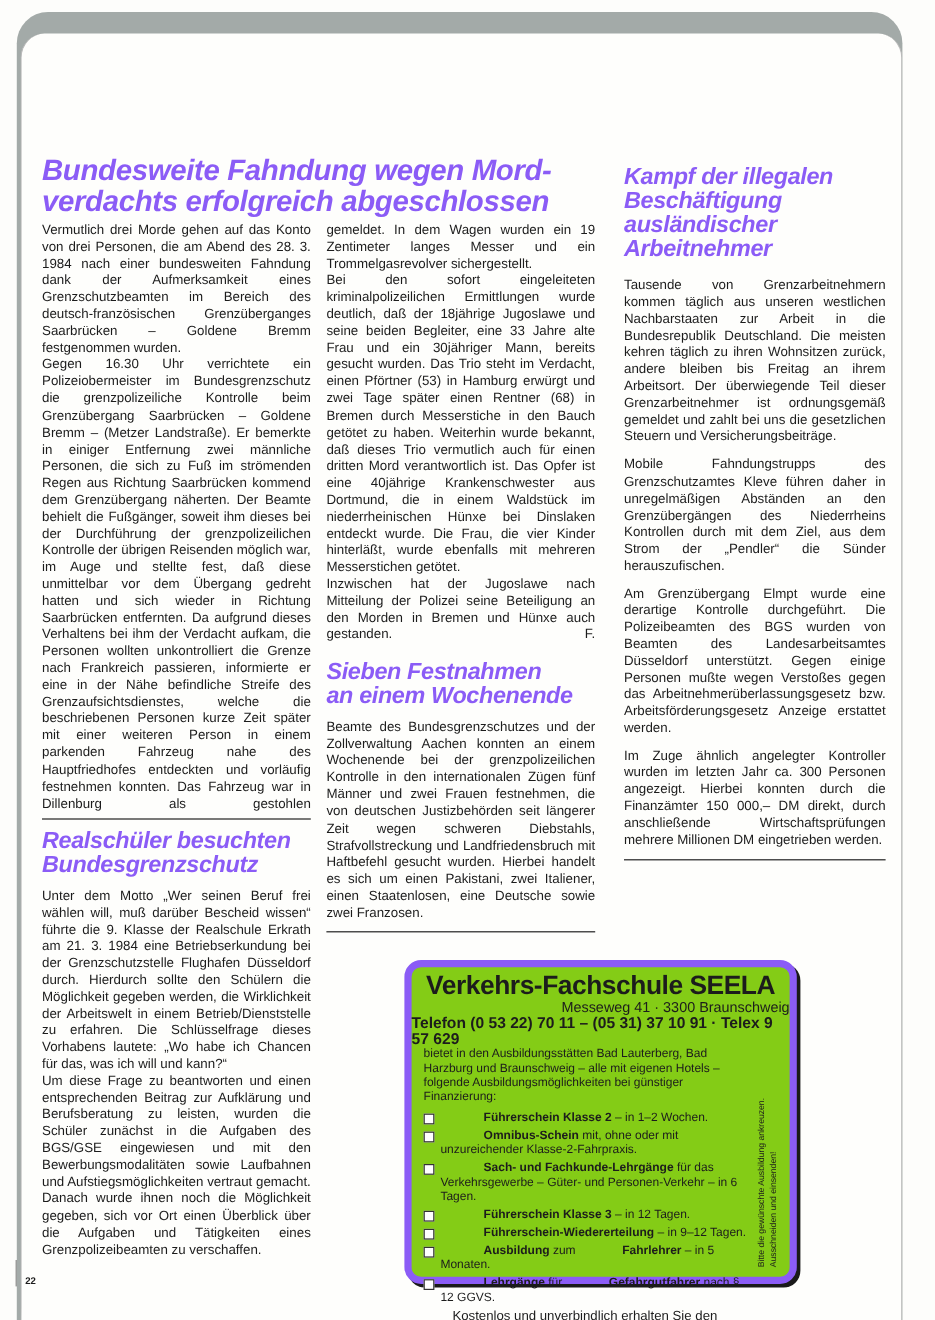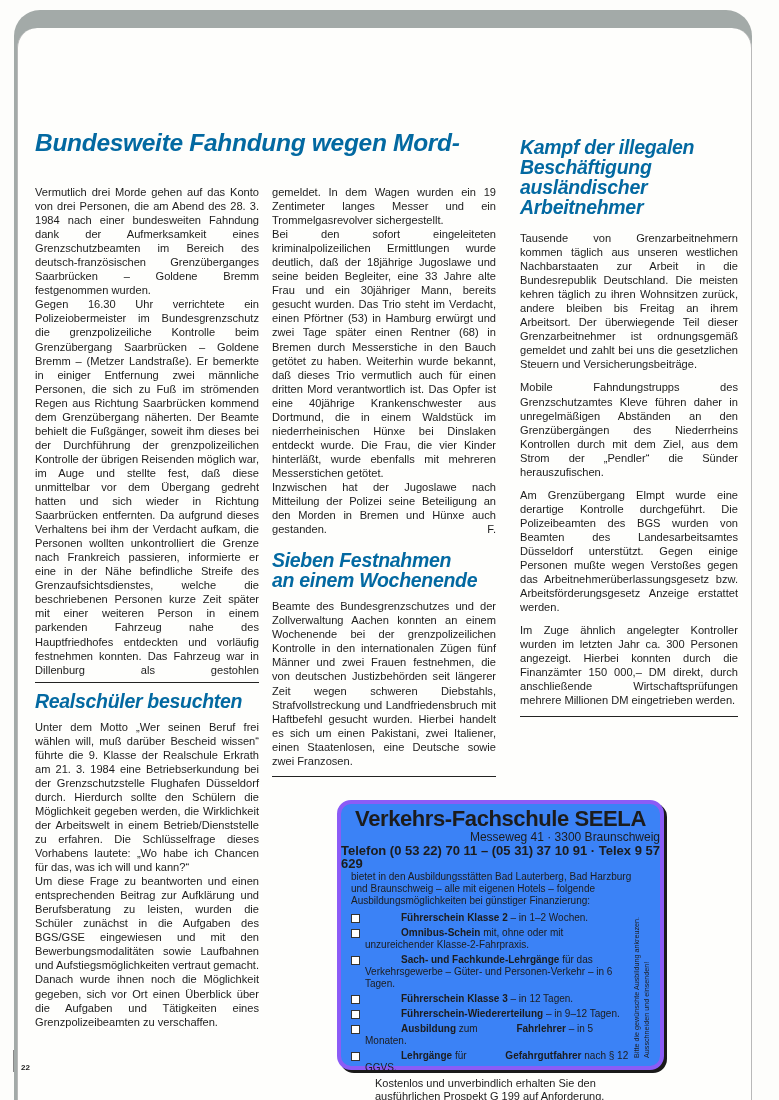--- a/index.html
+++ b/index.html
@@ -15,33 +15,33 @@
   .page-inner {
     position: absolute; left: 17px; top: 28px; width: 733px; height: 1080px;
     background: #fefefc; border-radius: 20px 20px 0 0;
     border-left: 1px solid #b9b9b9; border-right: 1px solid #b9b9b9;
   }
   .col { position: absolute; font-size: 11.1px; line-height: 14.05px; text-align: justify; }
   .col p { margin: 0; }
   .col p.gap { margin-top: 9px; }
   .headline {
     font-family: "Liberation Sans", sans-serif; font-weight: 900; font-style: italic;
-    color: #0369a1; letter-spacing: -0.3px; margin: 0;
+    color: #8b5cf6; letter-spacing: -0.3px; margin: 0;
   }
   .h-main { position: absolute; left: 35px; top: 130px; width: 470px; font-size: 24.5px; line-height: 26px; }
   .h-side { font-size: 19.5px; line-height: 20px; }
   .h-sub  { font-size: 19.5px; line-height: 20px; }
   .rule { border: 0; border-top: 1.5px solid #222; margin: 4px 0 0 0; }
   .last-line { text-align-last: justify; }
   .page-number { position: absolute; left: 21px; top: 1063px; font-size: 8px; font-weight: bold; }
   .margin-bar { position: absolute; left: 13px; top: 1050px; width: 1px; height: 22px; background: #888; }
   .ad {
     position: absolute; left: 337px; top: 800px; width: 327px; height: 270px;
-    border: 4px solid #8b5cf6; border-radius: 14px; box-shadow: 3px 3px 0 #1a1a1a;
-    background: #3b82f6; box-sizing: border-box;
+    border: 6px solid #8b5cf6; border-radius: 14px; box-shadow: 3px 3px 0 #1a1a1a;
+    background: #84cc16; box-sizing: border-box;
   }
   .ad-title { text-align: center; font-size: 22px; font-weight: bold; letter-spacing: -0.4px; margin-top: 3px; line-height: 24px; }
   .ad-address { text-align: right; font-size: 12px; font-weight: normal; line-height: 13px; }
   .ad-phone { text-align: left; font-size: 13px; font-weight: bold; line-height: 13px; }
   .ad-body { font-size: 10px; line-height: 12px; padding: 1px 28px 0 10px; }
   .ad-list { list-style: none; margin: 5px 0 0 0; padding: 0 30px 0 10px; font-size: 10px; line-height: 12px; }
   .ad-list li { position: relative; padding-left: 14px; margin-bottom: 3px; }
   .checkbox { position: absolute; left: 0; top: 2px; width: 7px; height: 7px; border: 1px solid #333; background: #fff; }
   .ad-footer { font-size: 11px; line-height: 13px; padding: 0 40px 0 10px; margin-left: 24px; }
   .ad-vertical {
@@ -52,28 +52,30 @@
   b { font-weight: bold; padding-left: 36px; }
 </style>
 </head>
 <body>
 
 <div class="page-frame"></div>
 <div class="page-inner"></div>
 
 <h1 class="headline h-main">
   <span>Bundesweite Fahndung wegen Mord-</span><br>
+  <span>verdachts erfolgreich abgeschlossen</span>
 </h1>
 
 <div class="col" style="left:35px; top:185px; width:224px;">
   <p>Vermutlich drei Morde gehen auf das Konto von drei Personen, die am Abend des 28. 3. 1984 nach einer bundesweiten Fahndung dank der Aufmerksamkeit eines Grenzschutzbeamten im Bereich des deutsch-französischen Grenzüberganges Saarbrücken – Goldene Bremm festgenommen wurden.</p>
   <p class="last-line">Gegen 16.30 Uhr verrichtete ein Polizeiobermeister im Bundesgrenzschutz die grenzpolizeiliche Kontrolle beim Grenzübergang Saarbrücken – Goldene Bremm – (Metzer Landstraße). Er bemerkte in einiger Entfernung zwei männliche Personen, die sich zu Fuß im strömenden Regen aus Richtung Saarbrücken kommend dem Grenzübergang näherten. Der Beamte behielt die Fußgänger, soweit ihm dieses bei der Durchführung der grenzpolizeilichen Kontrolle der übrigen Reisenden möglich war, im Auge und stellte fest, daß diese unmittelbar vor dem Übergang gedreht hatten und sich wieder in Richtung Saarbrücken entfernten. Da aufgrund dieses Verhaltens bei ihm der Verdacht aufkam, die Personen wollten unkontrolliert die Grenze nach Frankreich passieren, informierte er eine in der Nähe befindliche Streife des Grenzaufsichtsdienstes, welche die beschriebenen Personen kurze Zeit später mit einer weiteren Person in einem parkenden Fahrzeug nahe des Hauptfriedhofes entdeckten und vorläufig festnehmen konnten. Das Fahrzeug war in Dillenburg als gestohlen</p>
   <hr class="rule" style="margin-top:5px;">
   <h2 class="headline h-sub" style="margin-top:8px;">
     <span>Realschüler besuchten</span><br>
+    <span>Bundesgrenzschutz</span>
   </h2>
   <p style="margin-top:9px;">Unter dem Motto „Wer seinen Beruf frei wählen will, muß darüber Bescheid wissen“ führte die 9. Klasse der Realschule Erkrath am 21. 3. 1984 eine Betriebserkundung bei der Grenzschutzstelle Flughafen Düsseldorf durch. Hierdurch sollte den Schülern die Möglichkeit gegeben werden, die Wirklichkeit der Arbeitswelt in einem Betrieb/Dienststelle zu erfahren. Die Schlüsselfrage dieses Vorhabens lautete: „Wo habe ich Chancen für das, was ich will und kann?“</p>
   <p style="text-align:justify;">Um diese Frage zu beantworten und einen entsprechenden Beitrag zur Aufklärung und Berufsberatung zu leisten, wurden die Schüler zunächst in die Aufgaben des BGS/GSE eingewiesen und mit den Bewerbungsmodalitäten sowie Laufbahnen und Aufstiegsmöglichkeiten vertraut gemacht. Danach wurde ihnen noch die Möglichkeit gegeben, sich vor Ort einen Überblick über die Aufgaben und Tätigkeiten eines Grenzpolizeibeamten zu verschaffen.</p>
 </div>
 
 <div class="col" style="left:272px; top:185px; width:224px;">
   <p>gemeldet. In dem Wagen wurden ein 19 Zentimeter langes Messer und ein Trommelgasrevolver sichergestellt.</p>
   <p>Bei den sofort eingeleiteten kriminalpolizeilichen Ermittlungen wurde deutlich, daß der 18jährige Jugoslawe und seine beiden Begleiter, eine 33 Jahre alte Frau und ein 30jähriger Mann, bereits gesucht wurden. Das Trio steht im Verdacht, einen Pförtner (53) in Hamburg erwürgt und zwei Tage später einen Rentner (68) in Bremen durch Messerstiche in den Bauch getötet zu haben. Weiterhin wurde bekannt, daß dieses Trio vermutlich auch für einen dritten Mord verantwortlich ist. Das Opfer ist eine 40jährige Krankenschwester aus Dortmund, die in einem Waldstück im niederrheinischen Hünxe bei Dinslaken entdeckt wurde. Die Frau, die vier Kinder hinterläßt, wurde ebenfalls mit mehreren Messerstichen getötet.</p>
   <p>Inzwischen hat der Jugoslawe nach Mitteilung der Polizei seine Beteiligung an den Morden in Bremen und Hünxe auch gestanden.</p>
   <div style="text-align:right; margin-top:-14px;">F.</div>

